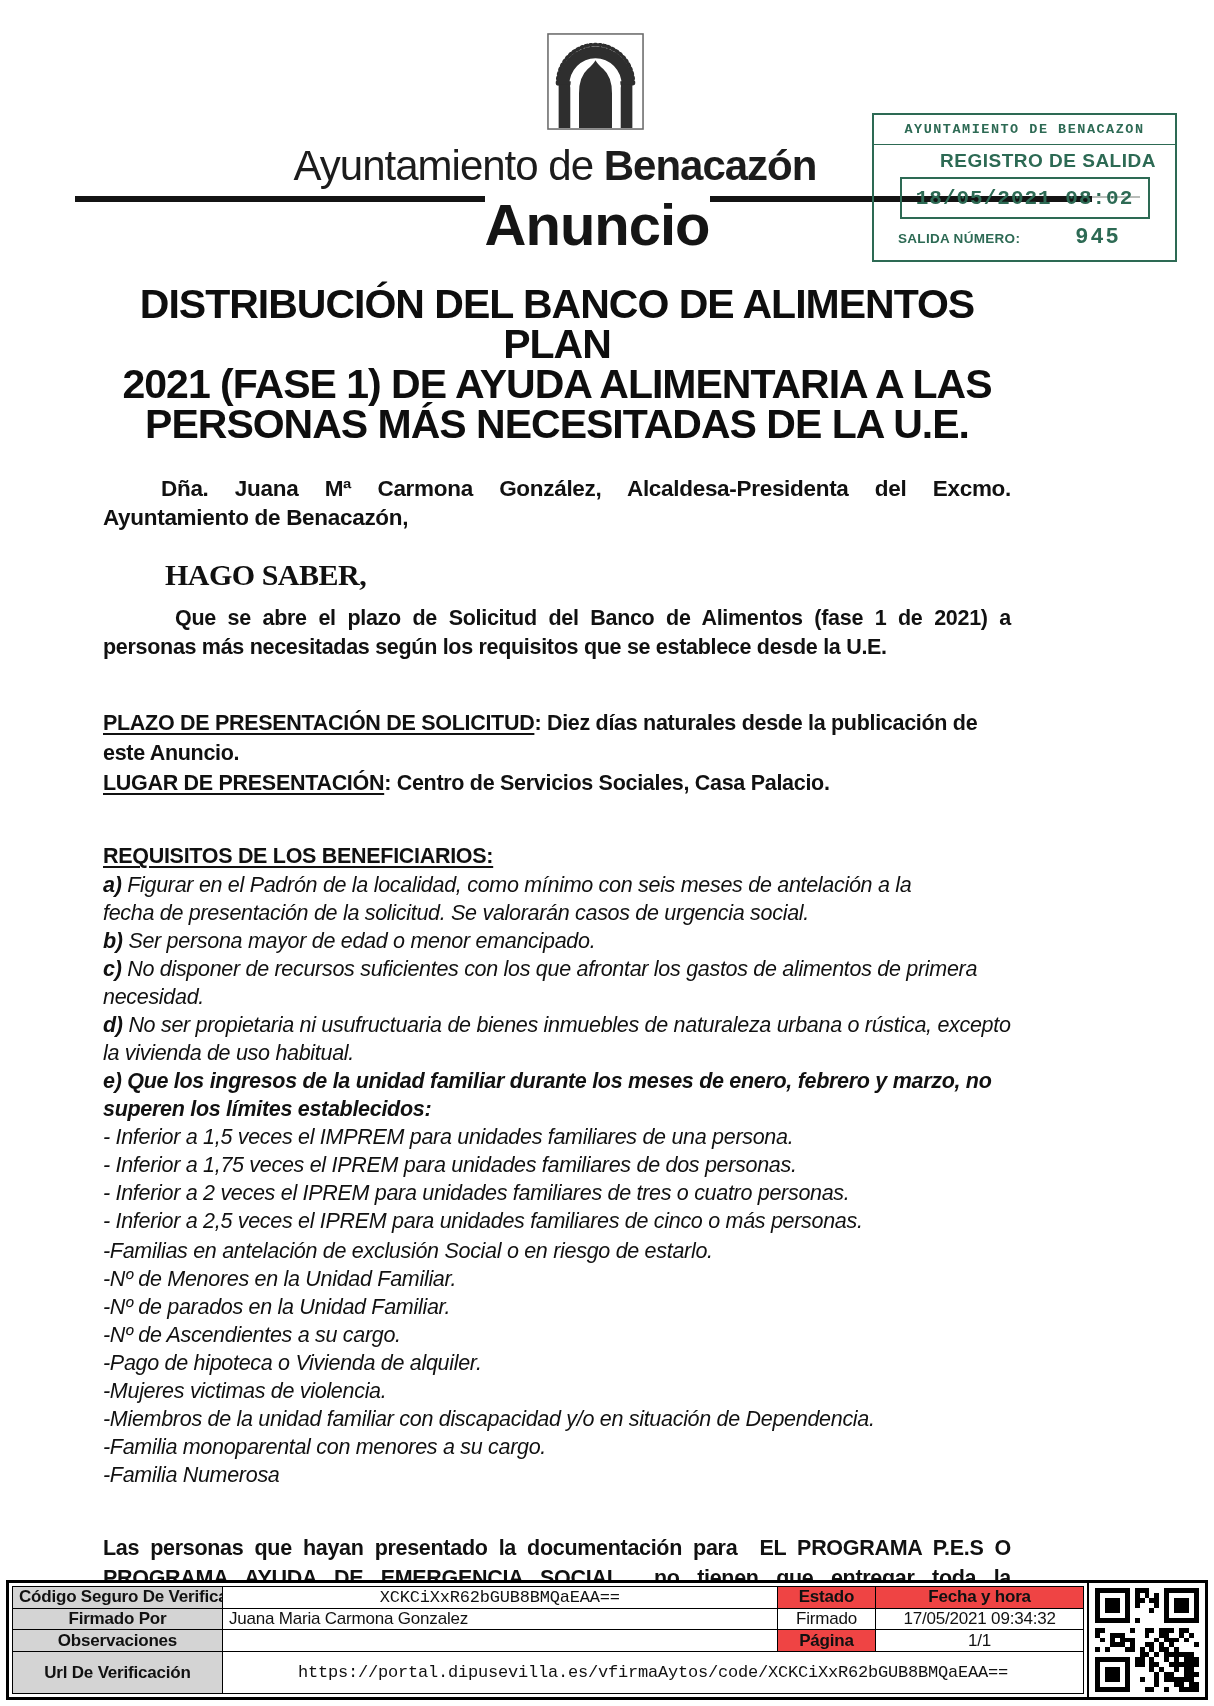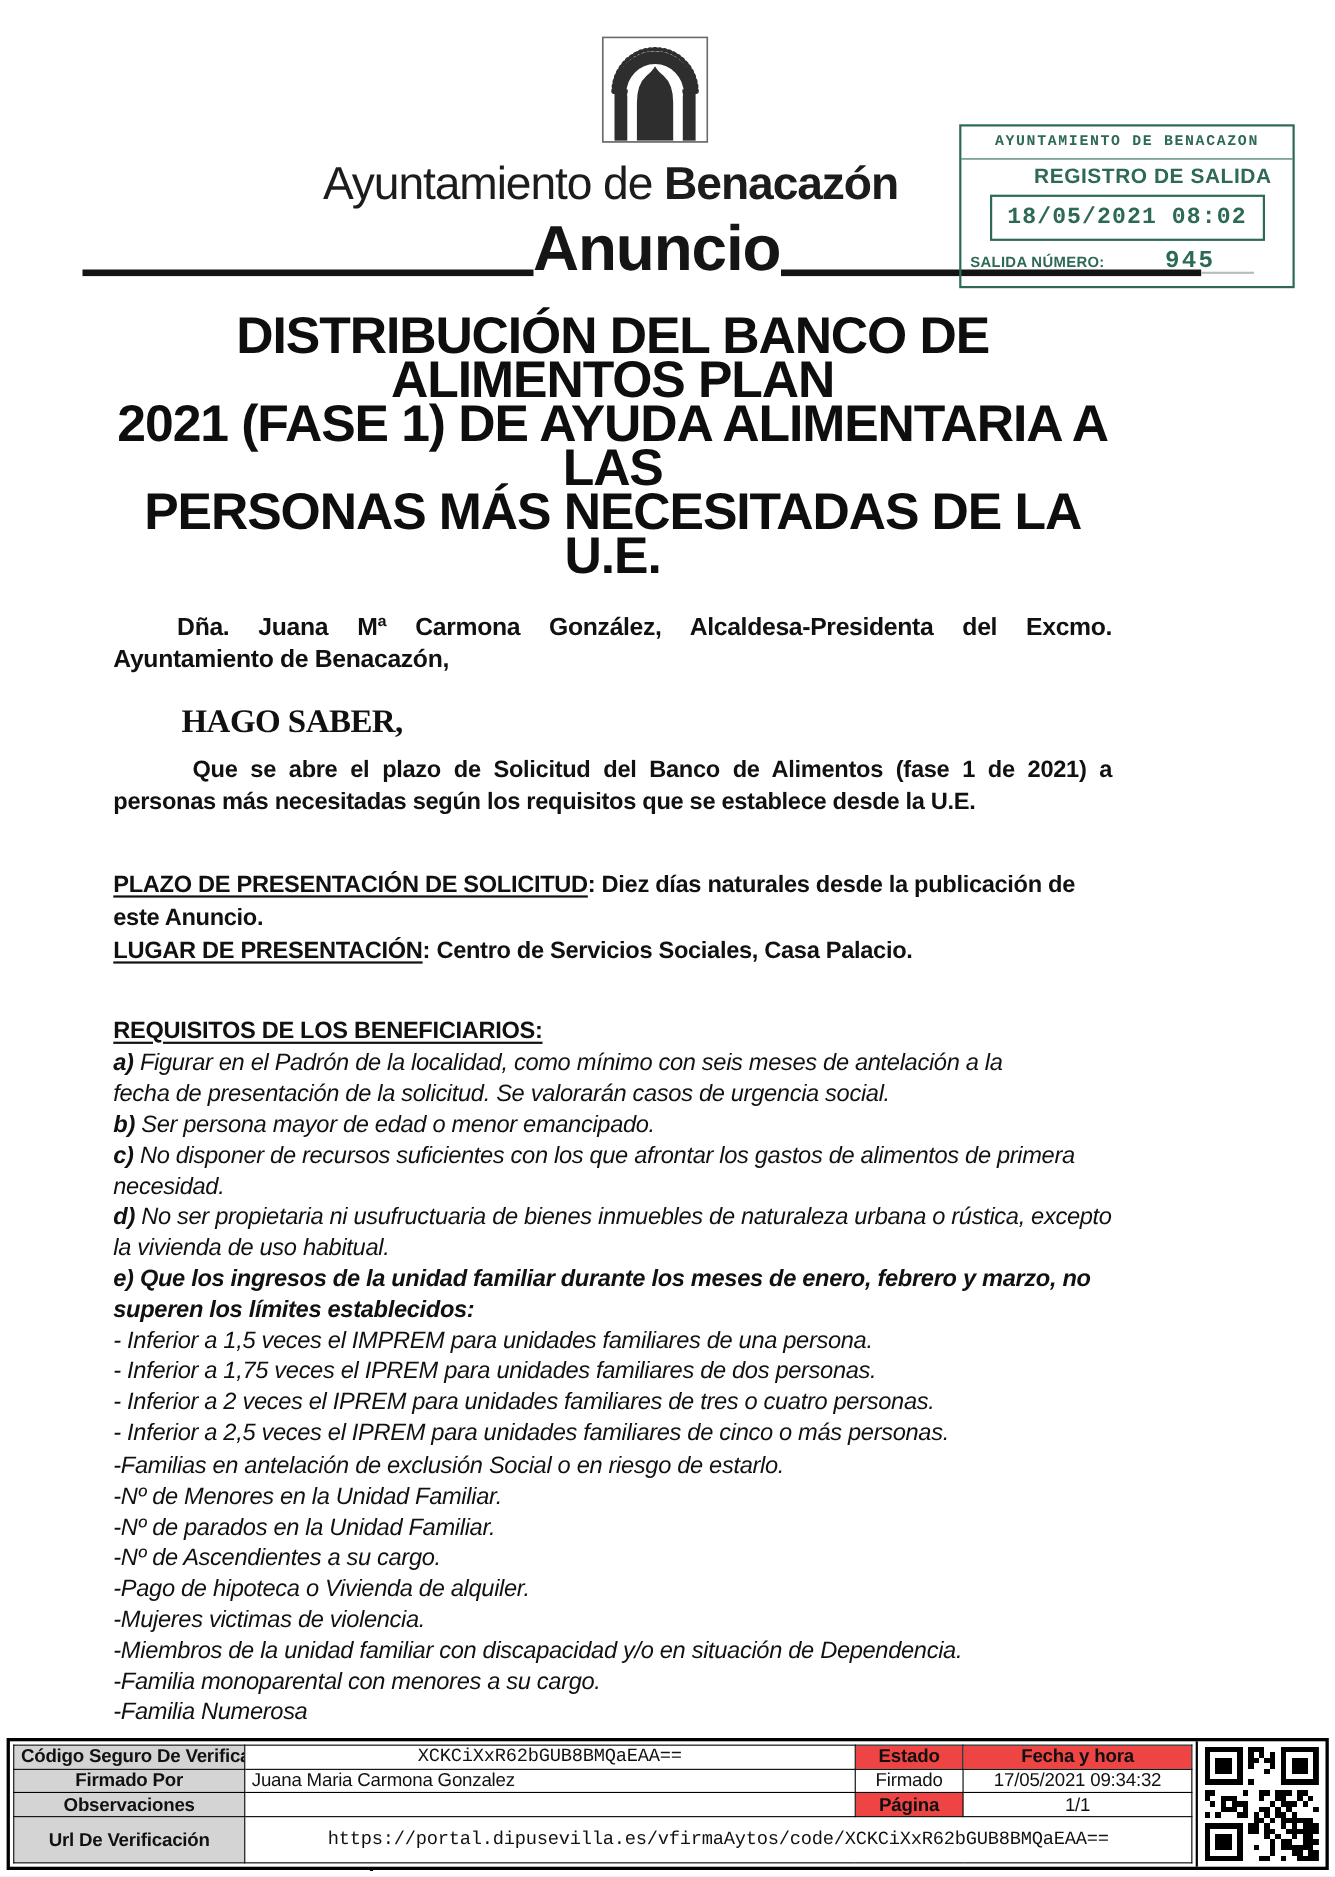--- a/index.html
+++ b/index.html
@@ -21,21 +21,21 @@
     margin-top:8px;
     font-size:42px; letter-spacing:-1px;
     color:#1c1c1c;
   }
   .org-title .bold { font-weight:bold; }
 
   .anuncio-row {
     position:relative;
     margin:6px 0 0 75px;
     width:1065px;
-    display:flex; align-items:flex-end;
+    display:flex; align-items:flex-start;
     z-index:1;
   }
   .rule { height:6px; background:#141414; margin-bottom:6px; }
   .rule.left  { width:412px; }
   .rule.right { width:385px; }
   .rule-tail { height:2px; background:#b9bdb9; width:48px; margin-bottom:8px; }
   .anuncio-title {
     flex:1; text-align:center;
     font-size:58px; font-weight:bold; letter-spacing:-1px;
     line-height:1.0; color:#151515;
@@ -61,33 +61,33 @@
   .stamp-registry { margin-top:5px; font-weight:bold; font-size:19px; letter-spacing:0.5px;padding-left:47px; }
   .stamp-datebox {
     margin:5px auto 0 auto; width:250px; height:42px;
     border:2px solid #39685a;
     display:flex; align-items:center; justify-content:center;
     font-family:"Liberation Mono", monospace;
     font-weight:bold; font-size:21px; letter-spacing:1px;
   }
   .stamp-salida {
     margin-top:6px; display:flex; align-items:baseline;
-    padding:0 8px; justify-content:flex-start;
+    padding:0 24px; justify-content:flex-start;
   }
   .stamp-salida .lbl { font-weight:bold; font-size:13.5px; letter-spacing:0.3px; }
   .stamp-salida .num {
     font-family:"Liberation Mono", monospace; font-weight:bold;
     font-size:22px; letter-spacing:2px; margin-left:55px;
   }
 
   
   .main { margin:28px 103px 0 103px; width:908px; }
   .doc-title {
     text-align:center;
-    font-size:47px; font-weight:bold; letter-spacing:-1px;
+    font-size:41px; font-weight:bold; letter-spacing:-1px;
     line-height:40px; white-space:pre-line; color:#0e0e0e;
   }
   .p-intro {
     margin-top:30px;
     font-size:22.5px; font-weight:bold; letter-spacing:-0.3px;
     line-height:29px; text-align:justify; text-indent:58px;
   }
   .hago-saber {
     margin-top:26px; margin-left:62px;
     font-size:30px; font-weight:bold; letter-spacing:-0.5px;font-family:Liberation Serif, serif;

